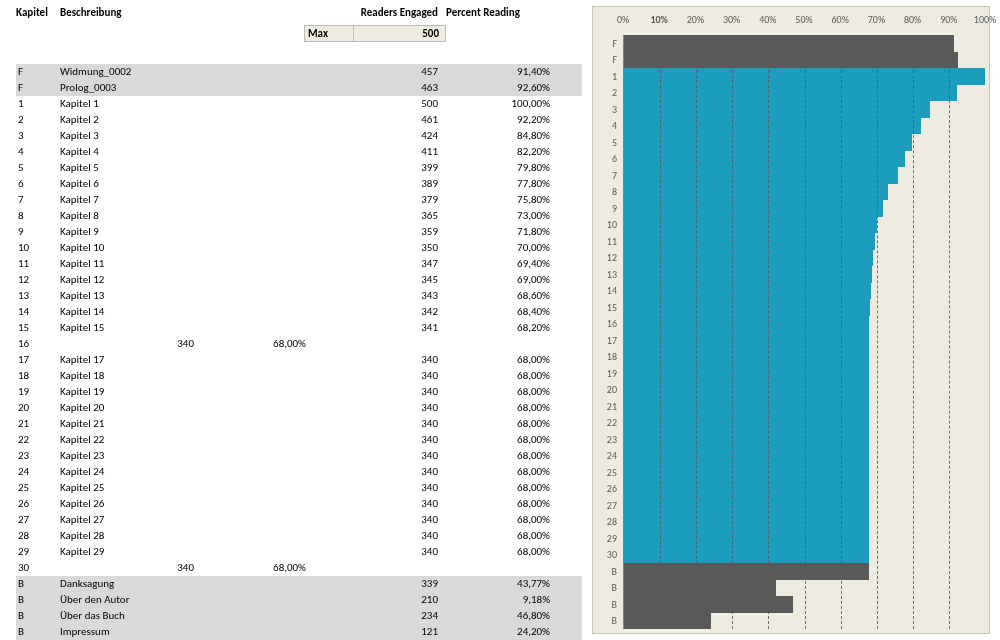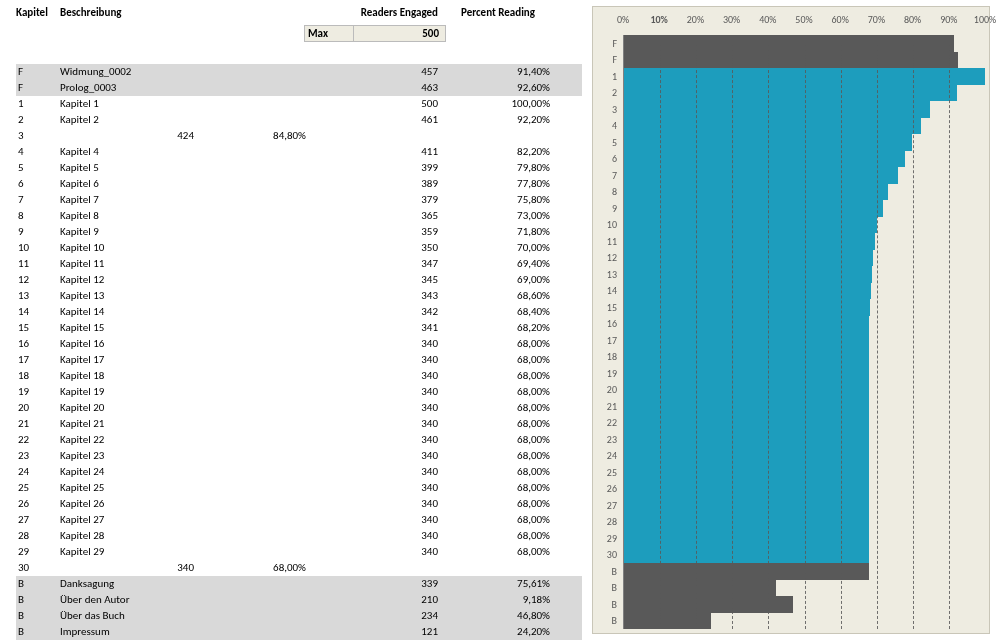--- a/index.html
+++ b/index.html
@@ -33,21 +33,21 @@
   .headers {
     display: flex;
     font-weight: bold;
     margin-bottom: 6px;
     height: 18px;
     align-items: center;
   }
   .col-kapitel { width: 44px; }
   .col-besch { width: 244px; }
   .col-readers { width: 142px; text-align: right; padding-right: 8px; }
-  .col-percent { width: 110px; text-align: center; padding-right: 6px; }
+  .col-percent { width: 110px; text-align: left; padding-right: 6px; }
   .maxrow {
     display: flex;
     margin-bottom: 22px;
     height: 18px;
     align-items: flex-end;
   }
   .max-label {
     margin-left: 288px;
     width: 50px;
     background: #EEECE1;
@@ -199,20 +199,21 @@
           <div class="col-percent">100,00%</div>
         </div>
         <div class="row chapter">
           <div class="col-kapitel">2</div>
           <div class="col-besch">Kapitel 2</div>
           <div class="col-readers">461</div>
           <div class="col-percent">92,20%</div>
         </div>
         <div class="row chapter">
           <div class="col-kapitel">3</div>
+          <div class="col-besch">Kapitel 3</div>
           <div class="col-readers">424</div>
           <div class="col-percent">84,80%</div>
         </div>
         <div class="row chapter">
           <div class="col-kapitel">4</div>
           <div class="col-besch">Kapitel 4</div>
           <div class="col-readers">411</div>
           <div class="col-percent">82,20%</div>
         </div>
         <div class="row chapter">
@@ -276,21 +277,20 @@
           <div class="col-percent">68,40%</div>
         </div>
         <div class="row chapter">
           <div class="col-kapitel">15</div>
           <div class="col-besch">Kapitel 15</div>
           <div class="col-readers">341</div>
           <div class="col-percent">68,20%</div>
         </div>
         <div class="row chapter">
           <div class="col-kapitel">16</div>
-          <div class="col-besch">Kapitel 16</div>
           <div class="col-readers">340</div>
           <div class="col-percent">68,00%</div>
         </div>
         <div class="row chapter">
           <div class="col-kapitel">17</div>
           <div class="col-besch">Kapitel 17</div>
           <div class="col-readers">340</div>
           <div class="col-percent">68,00%</div>
         </div>
         <div class="row chapter">
@@ -367,21 +367,21 @@
         </div>
         <div class="row chapter">
           <div class="col-kapitel">30</div>
           <div class="col-readers">340</div>
           <div class="col-percent">68,00%</div>
         </div>
         <div class="row back">
           <div class="col-kapitel">B</div>
           <div class="col-besch">Danksagung</div>
           <div class="col-readers">339</div>
-          <div class="col-percent">75,61%</div>
+          <div class="col-percent">43,77%</div>
         </div>
         <div class="row back">
           <div class="col-kapitel">B</div>
           <div class="col-besch">Über den Autor</div>
           <div class="col-readers">210</div>
           <div class="col-percent">9,18%</div>
         </div>
         <div class="row back">
           <div class="col-kapitel">B</div>
           <div class="col-besch">Über das Buch</div>

